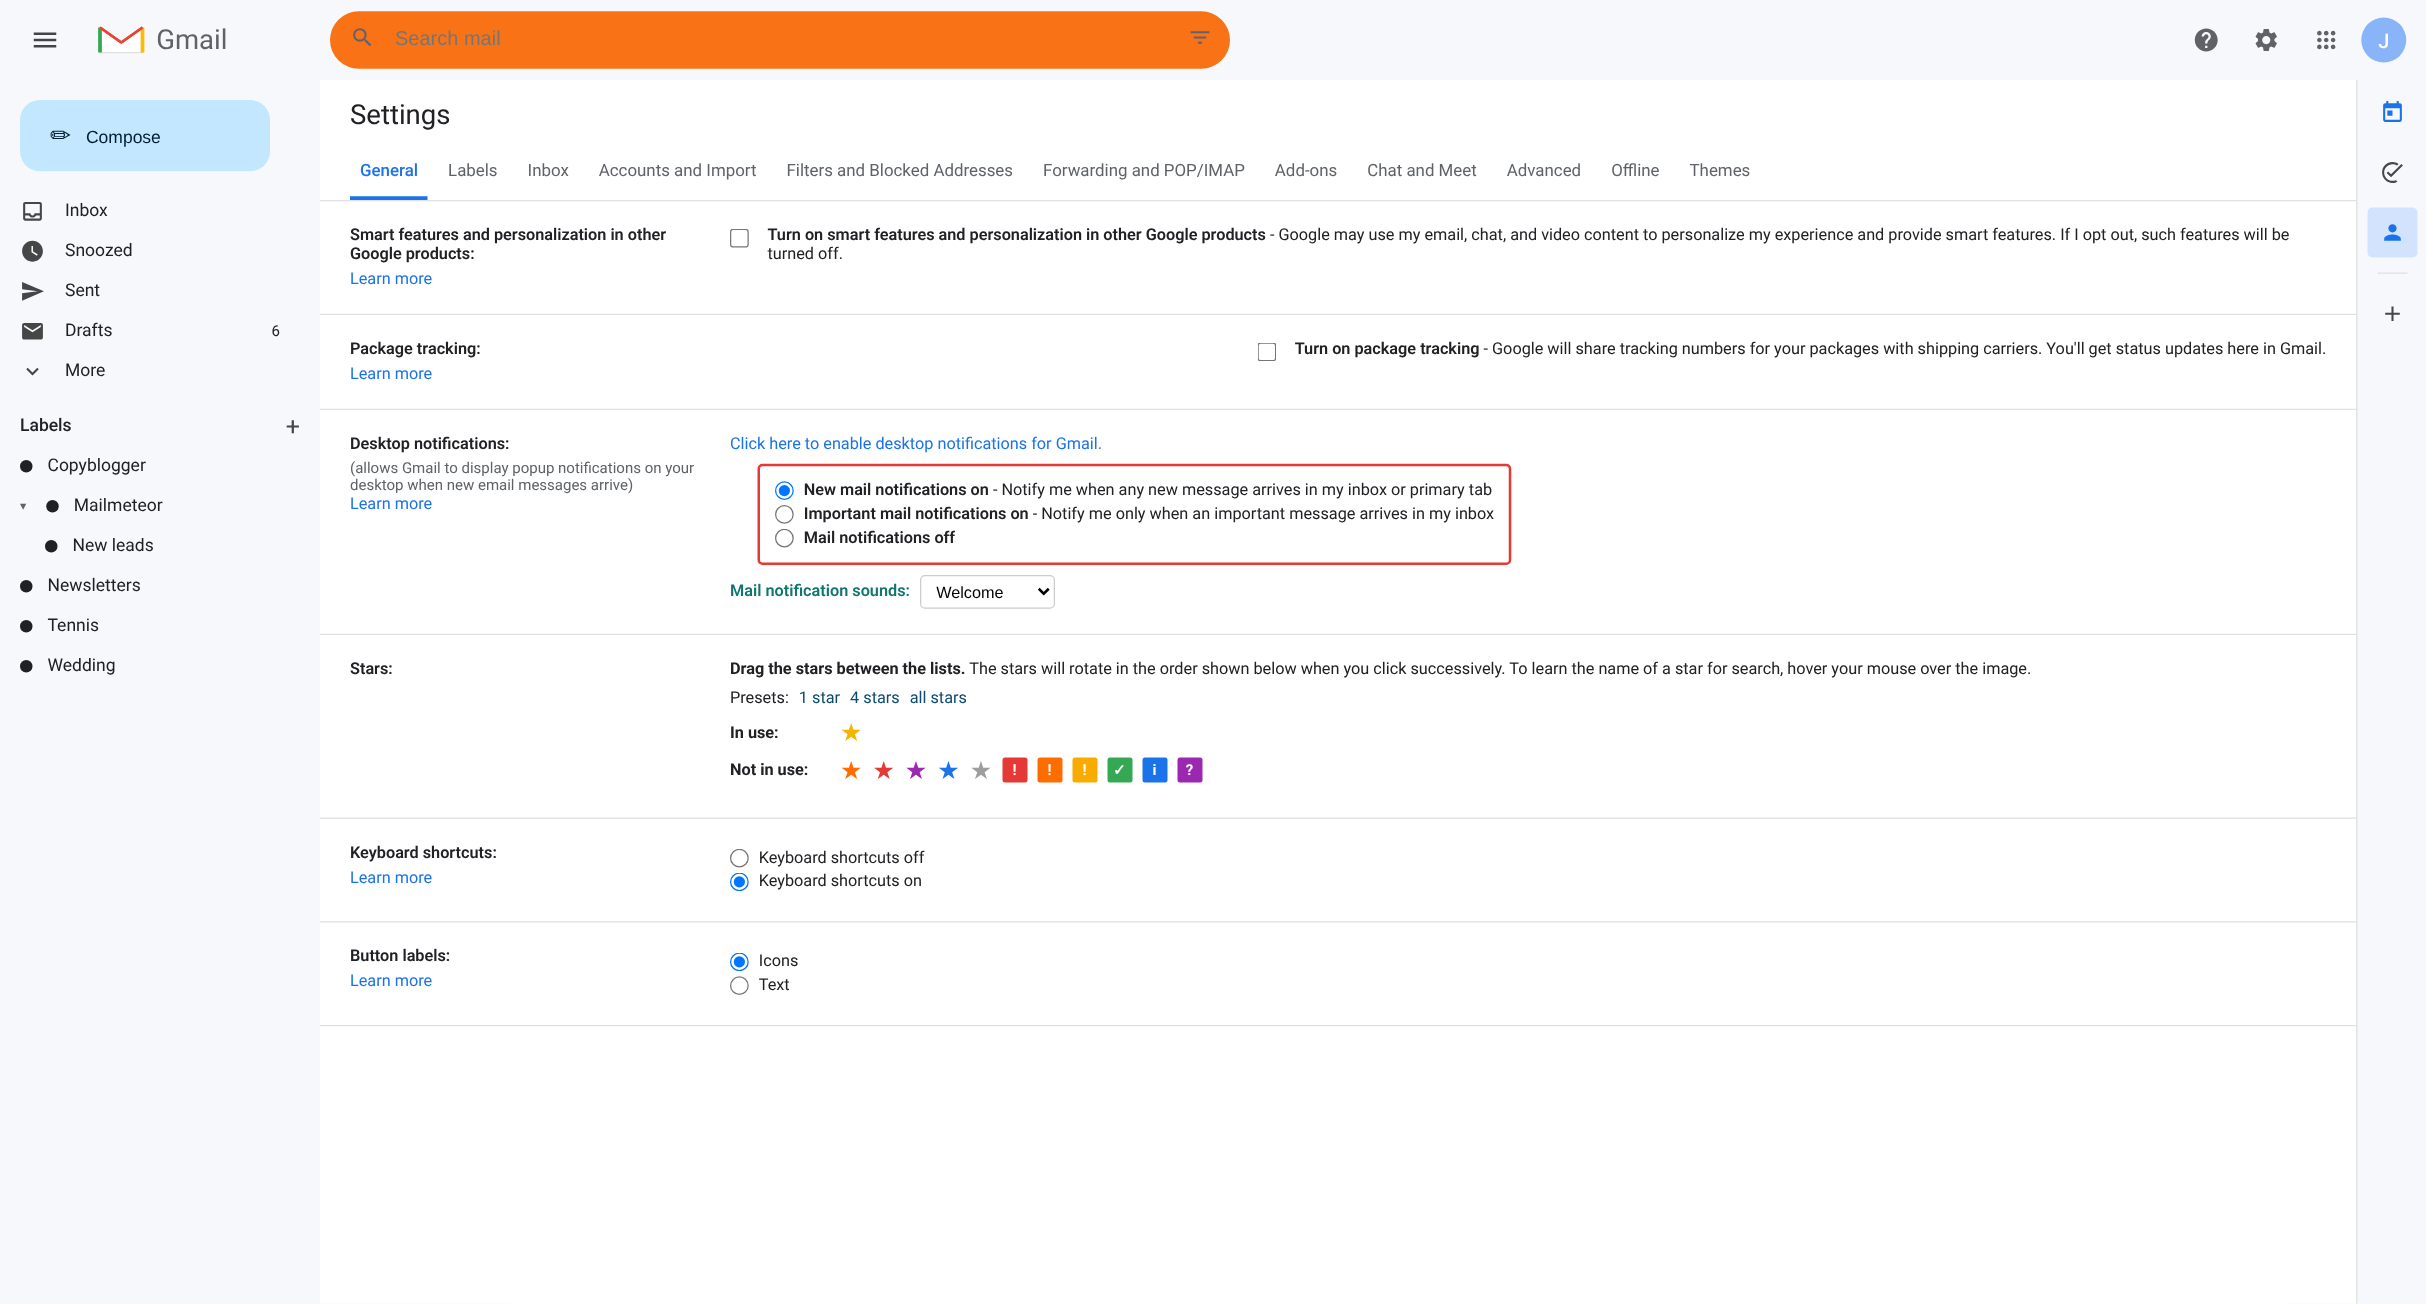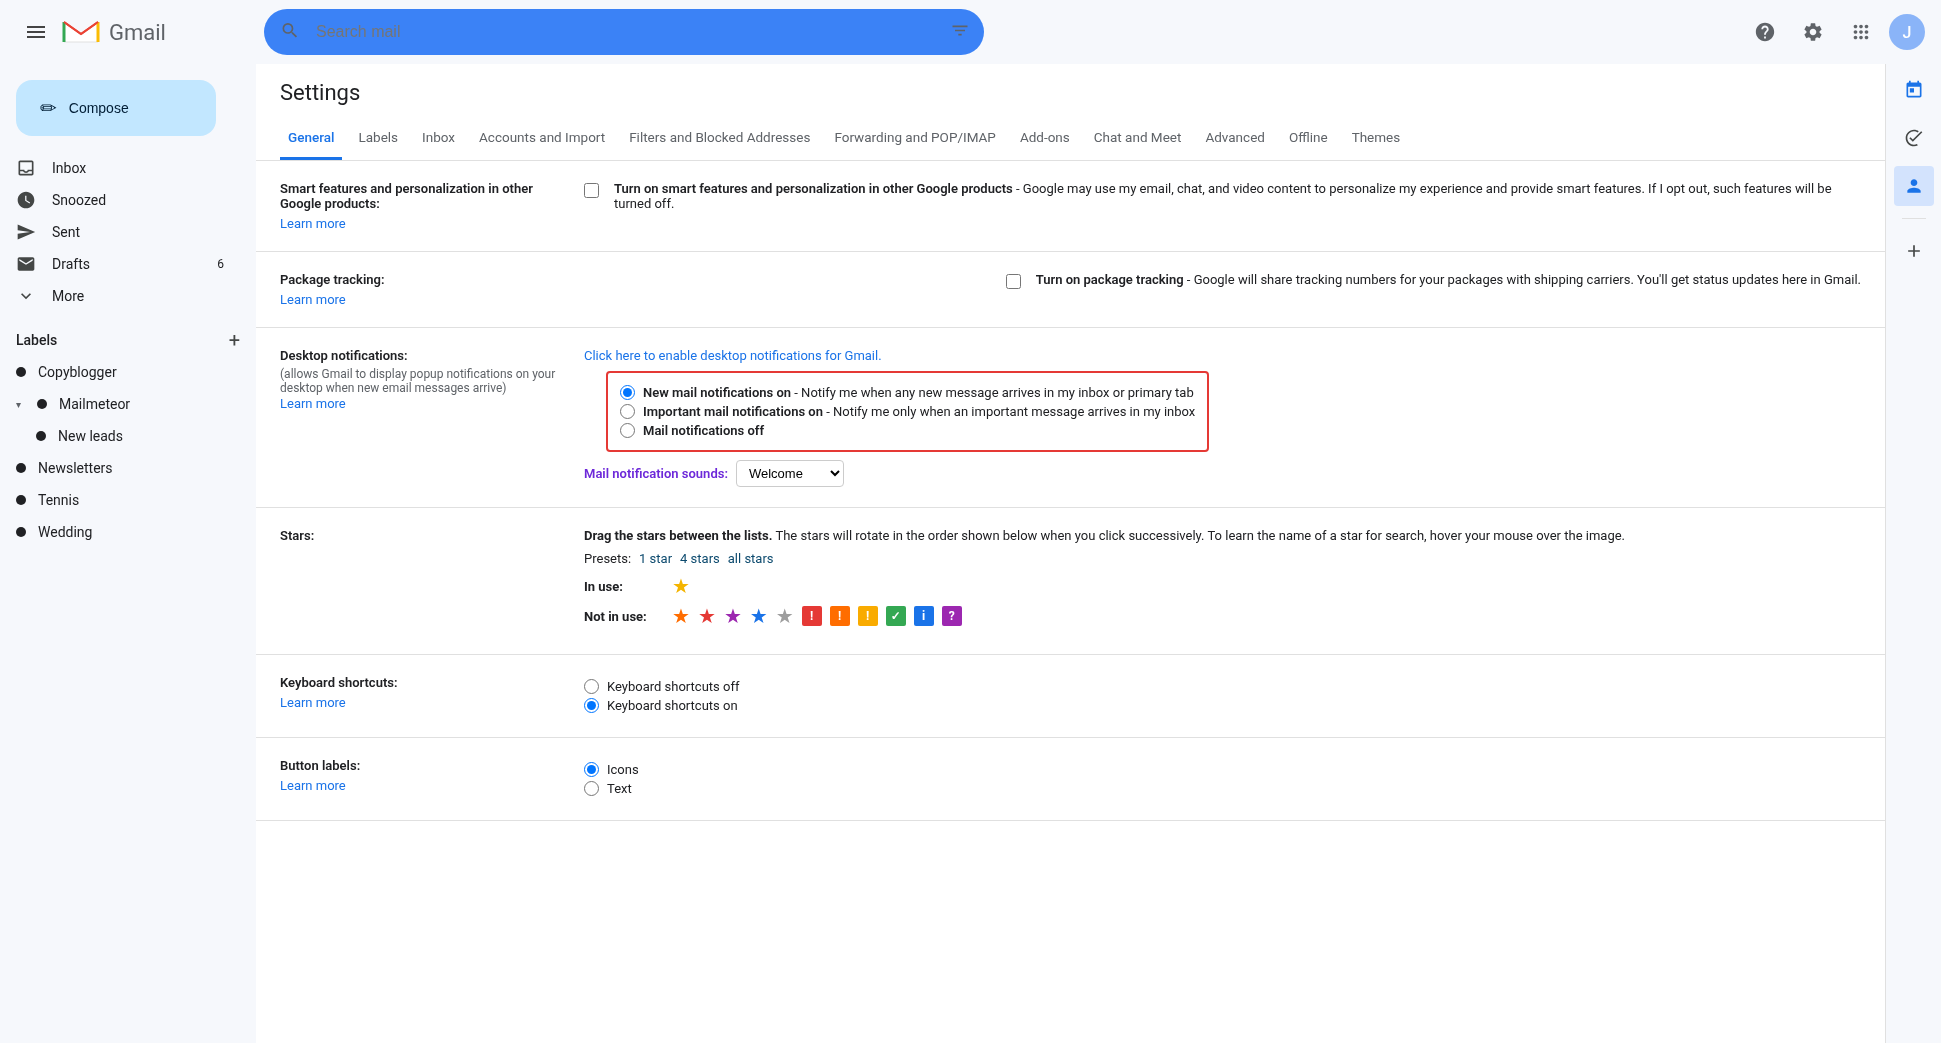--- a/index.html
+++ b/index.html
@@ -3,27 +3,27 @@
   <meta charset="utf-8">
   <style>
     * { box-sizing: border-box; margin: 0; padding: 0; }
     body { font-family: 'Google Sans', Roboto, Arial, sans-serif; font-size: 14px; background: #f6f8fc; color: #202124; overflow: hidden; }
 
     
     .app-container { display: flex; height: 1043px; width: 1941px; }
 
     
     .topbar { position: fixed; top: 0; left: 0; right: 0; height: 64px; background: #f6f8fc; display: flex; align-items: center; padding: 0 16px; z-index: 100; gap: 8px; }
-    .topbar-left { display: flex; align-items: center; gap: 5px; min-width: 240px; }
+    .topbar-left { display: flex; align-items: center; gap: 21px; min-width: 240px; }
     .hamburger-icon { width: 40px; height: 40px; display: flex; align-items: center; justify-content: center; border-radius: 50%; cursor: pointer; }
     .hamburger-icon span { display: block; width: 18px; height: 2px; background: #444; box-shadow: 0 5px 0 #444, 0 -5px 0 #444; }
     .logo-container { display: flex; align-items: center; gap: 4px; cursor: pointer; }
 
     .search-bar { flex: 1; max-width: 720px; position: relative; }
-    .search-bar input { width: 100%; height: 46px; border: none; border-radius: 24px; background: #3b82f6; padding: 0 56px 0 52px; font-size: 16px; color: #202124; outline: none; }
+    .search-bar input { width: 100%; height: 46px; border: none; border-radius: 24px; background: #f97316; padding: 0 56px 0 52px; font-size: 16px; color: #202124; outline: none; }
     .search-icon-wrap { position: absolute; left: 16px; top: 50%; transform: translateY(-50%); color: #5f6368; }
     .search-filter-icon { position: absolute; right: 14px; top: 50%; transform: translateY(-50%); color: #5f6368; cursor: pointer; }
 
     .topbar-right { display: flex; align-items: center; gap: 8px; margin-left: auto; }
     .icon-btn { width: 40px; height: 40px; border-radius: 50%; display: flex; align-items: center; justify-content: center; cursor: pointer; color: #5f6368; font-size: 20px; }
     .avatar { width: 36px; height: 36px; border-radius: 50%; background: #8ab4f8; display: flex; align-items: center; justify-content: center; color: white; font-size: 16px; font-weight: 500; cursor: pointer; }
 
     
     .sidebar { width: 256px; min-width: 256px; padding-top: 72px; background: #f6f8fc; overflow-y: auto; flex-shrink: 0; }
     .compose-btn { margin: 8px 16px 16px; background: #c2e7ff; border: none; border-radius: 16px; padding: 16px 24px; display: flex; align-items: center; gap: 12px; cursor: pointer; font-size: 14px; font-weight: 500; color: #001d35; width: 200px; }
@@ -67,21 +67,21 @@
 
     
     .notifications-link { color: #1a73e8; font-size: 13px; text-decoration: none; cursor: pointer; display: block; margin-bottom: 8px; }
     .notifications-box { border: 2px solid #e53935; border-radius: 4px; padding: 8px 12px; display: inline-block; margin-left: 22px; }
     .radio-row { display: flex; align-items: center; gap: 8px; margin: 4px 0; }
     .radio-row input[type="radio"] { width: 15px; height: 15px; cursor: pointer; }
     .radio-label { font-size: 13px; color: #202124; }
     .radio-label strong { font-weight: 600; }
 
     .mail-sounds-row { display: flex; align-items: center; gap: 8px; margin-top: 8px; }
-    .mail-sounds-label { font-size: 13px; font-weight: 600; color: #6d28d9; }
+    .mail-sounds-label { font-size: 13px; font-weight: 600; color: #0f766e; }
     .mail-sounds-select { border: 1px solid #ccc; border-radius: 4px; padding: 4px 24px 4px 8px; font-size: 13px; background: #fff; cursor: pointer; }
 
     
     .stars-section { font-size: 13px; color: #202124; }
     .presets-row { display: flex; align-items: center; gap: 8px; margin-bottom: 8px; }
     .presets-label { font-weight: 400; color: #202124; font-size: 13px; }
     .preset-link { color: #0c4a6e; font-size: 13px; text-decoration: none; cursor: pointer; }
     .stars-row { display: flex; align-items: center; gap: 8px; margin-bottom: 6px; }
     .stars-row-label { font-size: 13px; color: #202124; min-width: 80px; font-weight: bold; }
     .star { font-size: 20px; cursor: pointer; }

